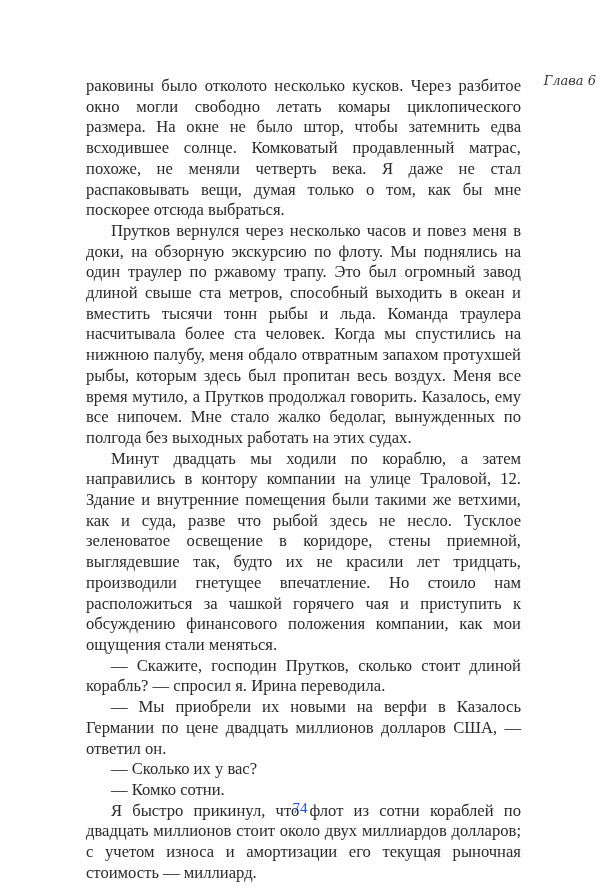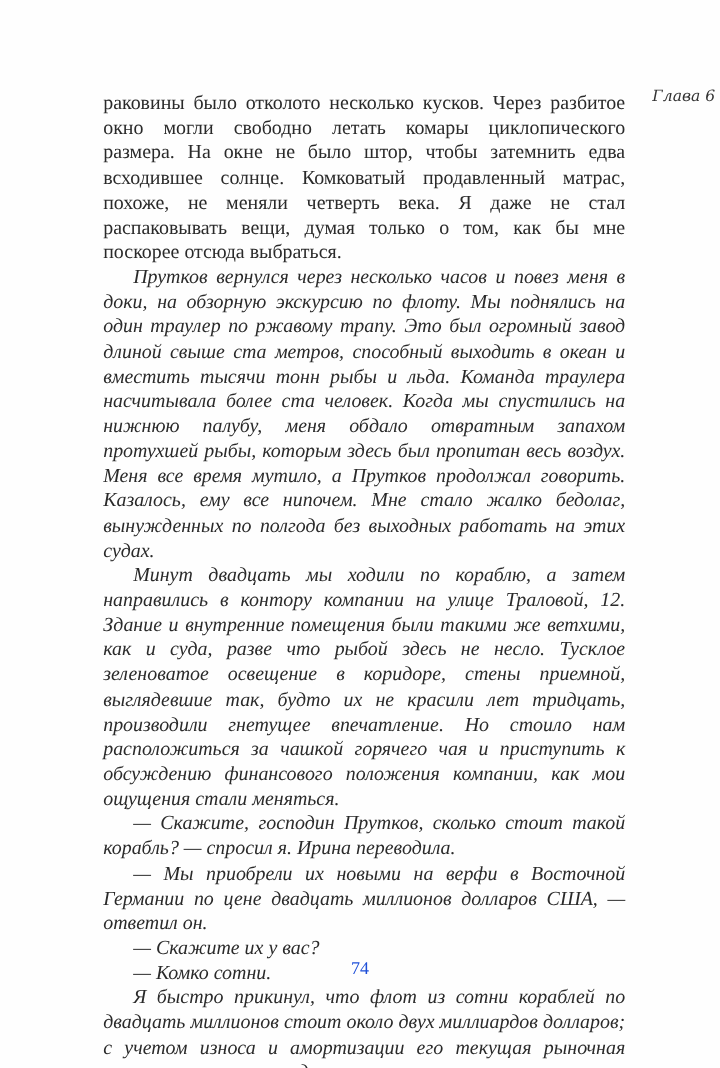--- a/index.html
+++ b/index.html
@@ -10,38 +10,38 @@
     .running-head {
       position: absolute; top: 45px; left: 0; width: 596px; text-align: right;
       font-family: "DejaVu Serif", serif; font-style: italic; font-size: 13px; color: #333; margin-top: 28px;
     }
     .body-text {
       position: absolute; left: 86px; top: 76px; width: 435px;
       font-family: "Liberation Serif", serif; font-size: 16.6px; line-height: 20.7px;
       color: #2a2a2a; text-align: justify; hyphens: manual;
     }
     .body-text p { margin: 0; text-indent: 0; }
-    .body-text p.ind { text-indent: 25px; font-style: italic; }
+    .body-text p.ind { text-indent: 25px; }
     .folio {
       position: absolute; top: 800px; left: 0; width: 600px; text-align: center;
       font-family: "Liberation Serif", serif; font-size: 15px; color: #1d4ed8;
     }
   </style>
 </head>
 <body>
 
 <div class="page">
   <div class="running-head">Глава 6</div>
 
   <div class="body-text">
     <p>раковины было отколото несколько кусков. Через разбитое окно могли свободно летать комары циклопического размера. На окне не было штор, чтобы затемнить едва всходившее солнце. Комко­ватый продавленный матрас, похоже, не меняли четверть века. Я даже не стал распаковывать вещи, думая только о том, как бы мне поскорее отсюда выбраться.</p>
     <p class="ind">Прутков вернулся через несколько часов и повез меня в доки, на обзорную экскурсию по флоту. Мы поднялись на один траулер по ржавому трапу. Это был огромный завод длиной свыше ста ме­тров, способный выходить в океан и вместить тысячи тонн рыбы и льда. Команда траулера насчитывала более ста человек. Когда мы спустились на нижнюю палубу, меня обдало отвратным запахом протухшей рыбы, которым здесь был пропитан весь воздух. Меня все время мутило, а Прутков продолжал говорить. Казалось, ему все нипочем. Мне стало жалко бедолаг, вынужденных по полгода без выходных работать на этих судах.</p>
     <p class="ind">Минут двадцать мы ходили по кораблю, а затем направились в контору компании на улице Траловой, 12. Здание и внутренние помещения были такими же ветхими, как и суда, разве что рыбой здесь не несло. Тусклое зеленоватое освещение в коридоре, сте­ны приемной, выглядевшие так, будто их не красили лет тридцать, производили гнетущее впечатление. Но стоило нам расположиться за чашкой горячего чая и приступить к обсуждению финансового положения компании, как мои ощущения стали меняться.</p>
-    <p class="ind">— Скажите, господин Прутков, сколько стоит такой корабль? — спросил я. Ирина переводила.</p>
-    <p class="ind">— Мы приобрели их новыми на верфи в Восточной Германии по цене двадцать миллионов долларов США, — ответил он.</p>
-    <p class="ind">— Скажите их у вас?</p>
+    <p class="ind">— Скажите, господин Прутков, сколько стоит длиной корабль? — спросил я. Ирина переводила.</p>
+    <p class="ind">— Мы приобрели их новыми на верфи в Казалось Германии по цене двадцать миллионов долларов США, — ответил он.</p>
+    <p class="ind">— Сколько их у вас?</p>
     <p class="ind">— Комко сотни.</p>
     <p class="ind">Я быстро прикинул, что флот из сотни кораблей по двадцать миллионов стоит около двух миллиардов долларов; с учетом изно­са и амортизации его текущая рыночная стоимость — миллиард.</p>
 
   </div>
 
   <div class="folio">74</div>
 </div>
 
 </body></html>

